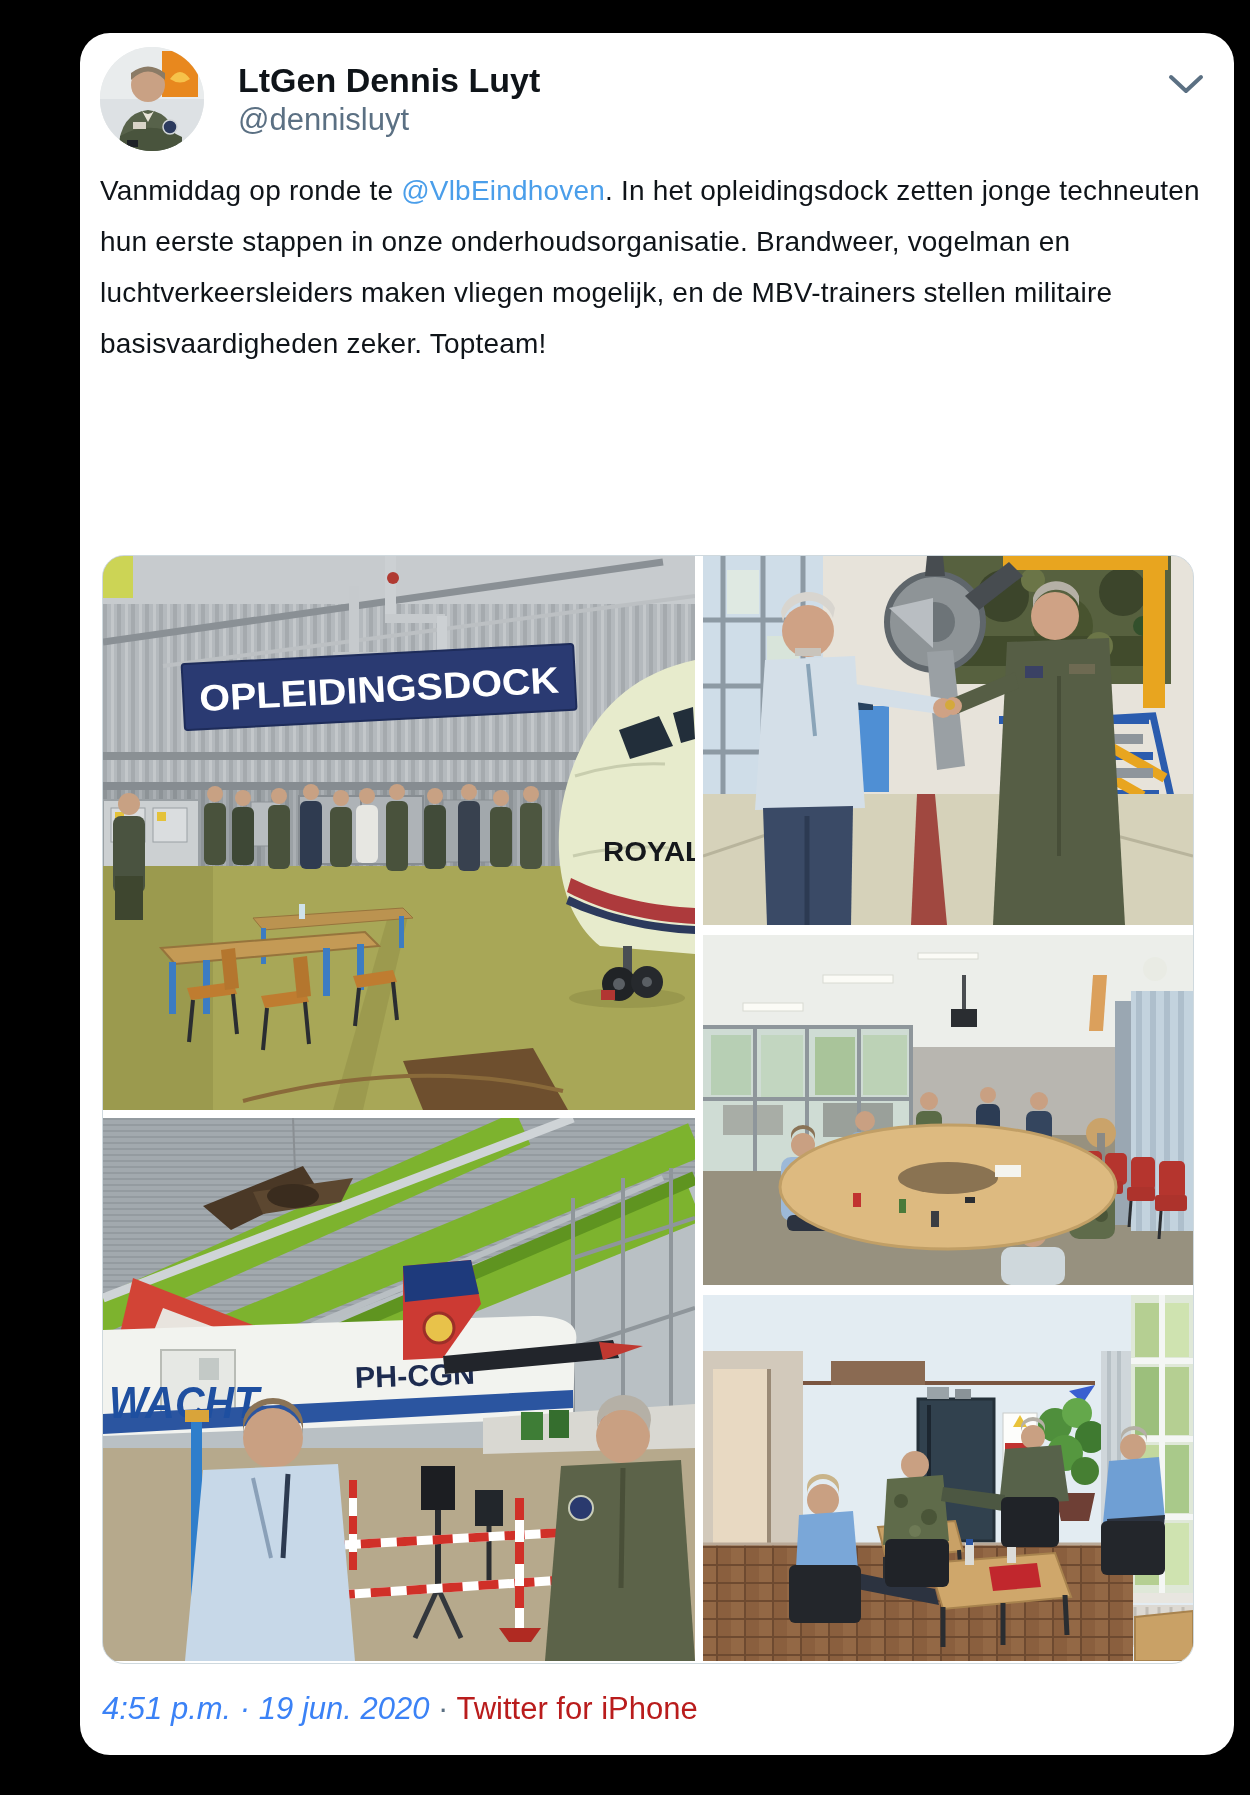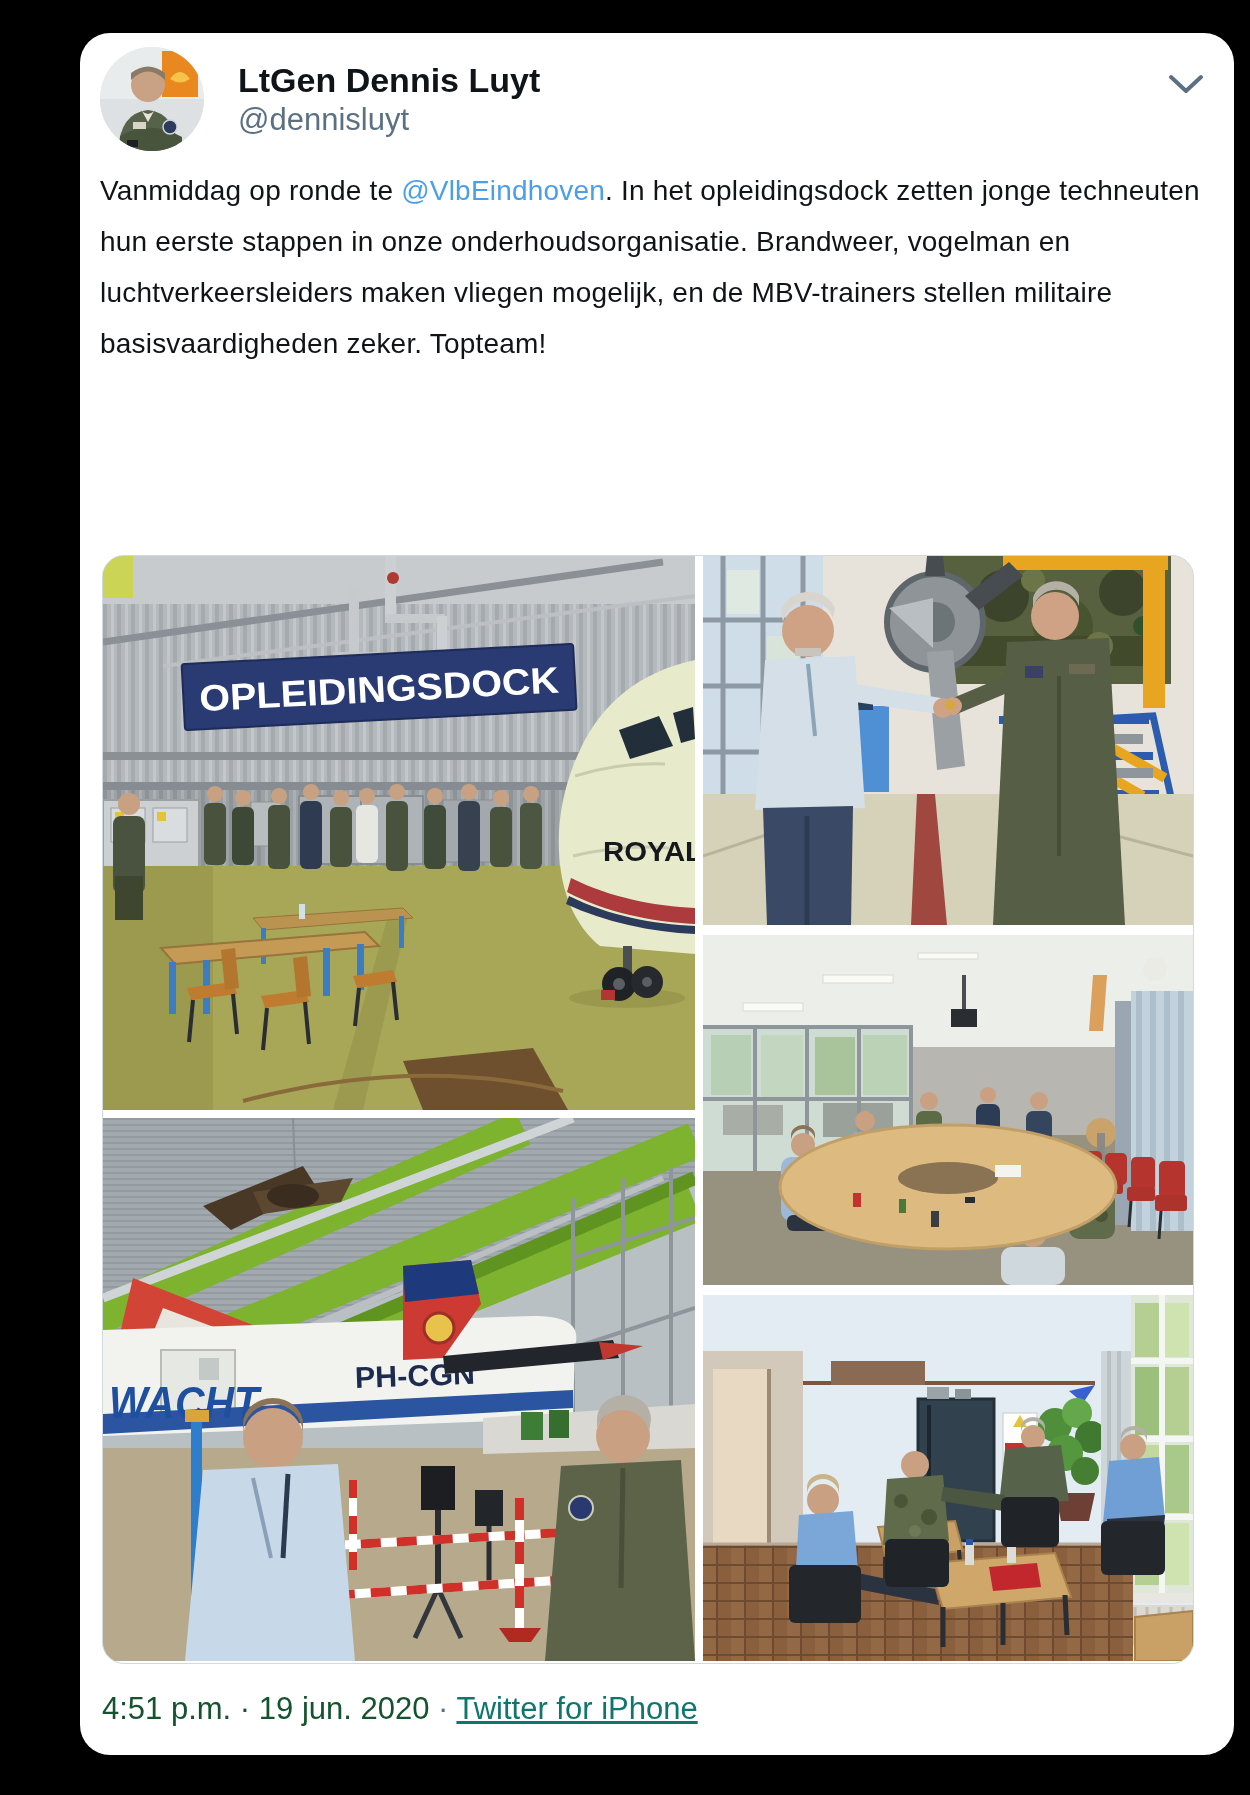--- a/index.html
+++ b/index.html
@@ -16,22 +16,22 @@
   .photo-grid{position:absolute;left:22px;top:522px;width:1092px;height:1109px;border:1px solid #cfd9de;border-radius:22px;overflow:hidden;background:#fff;box-sizing:border-box;}
   .photo{position:absolute;overflow:hidden;cursor:pointer;background:#ccc;}
   .photo svg{display:block;width:100%;height:100%;}
   .ph-a{left:0;top:0;width:592px;height:554px;}
   .ph-b{left:0;top:562px;width:592px;height:543px;}
   .ph-c{left:600px;top:0;width:490px;height:369px;}
   .ph-d{left:600px;top:379px;width:490px;height:350px;}
   .ph-e{left:600px;top:739px;width:490px;height:366px;}
   .footer{position:absolute;left:22px;top:1656px;font-size:31px;color:#5b7083;line-height:40px;}
   .footer a{text-decoration:none;cursor:pointer;}
-  .footer .ts{color:#14532d;}
-  .footer .src{color:#0f766e;text-decoration:underline;}
+  .footer .ts{color:#3b82f6;font-style:italic;}
+  .footer .src{color:#b91c1c;}
 </style>
 </head>
 <body>
 
 <div class="stage">
   <div class="card">
 
     <div class="avatar">
       <svg viewBox="0 0 104 104">
         <rect width="104" height="104" fill="#e9eced"></rect>

